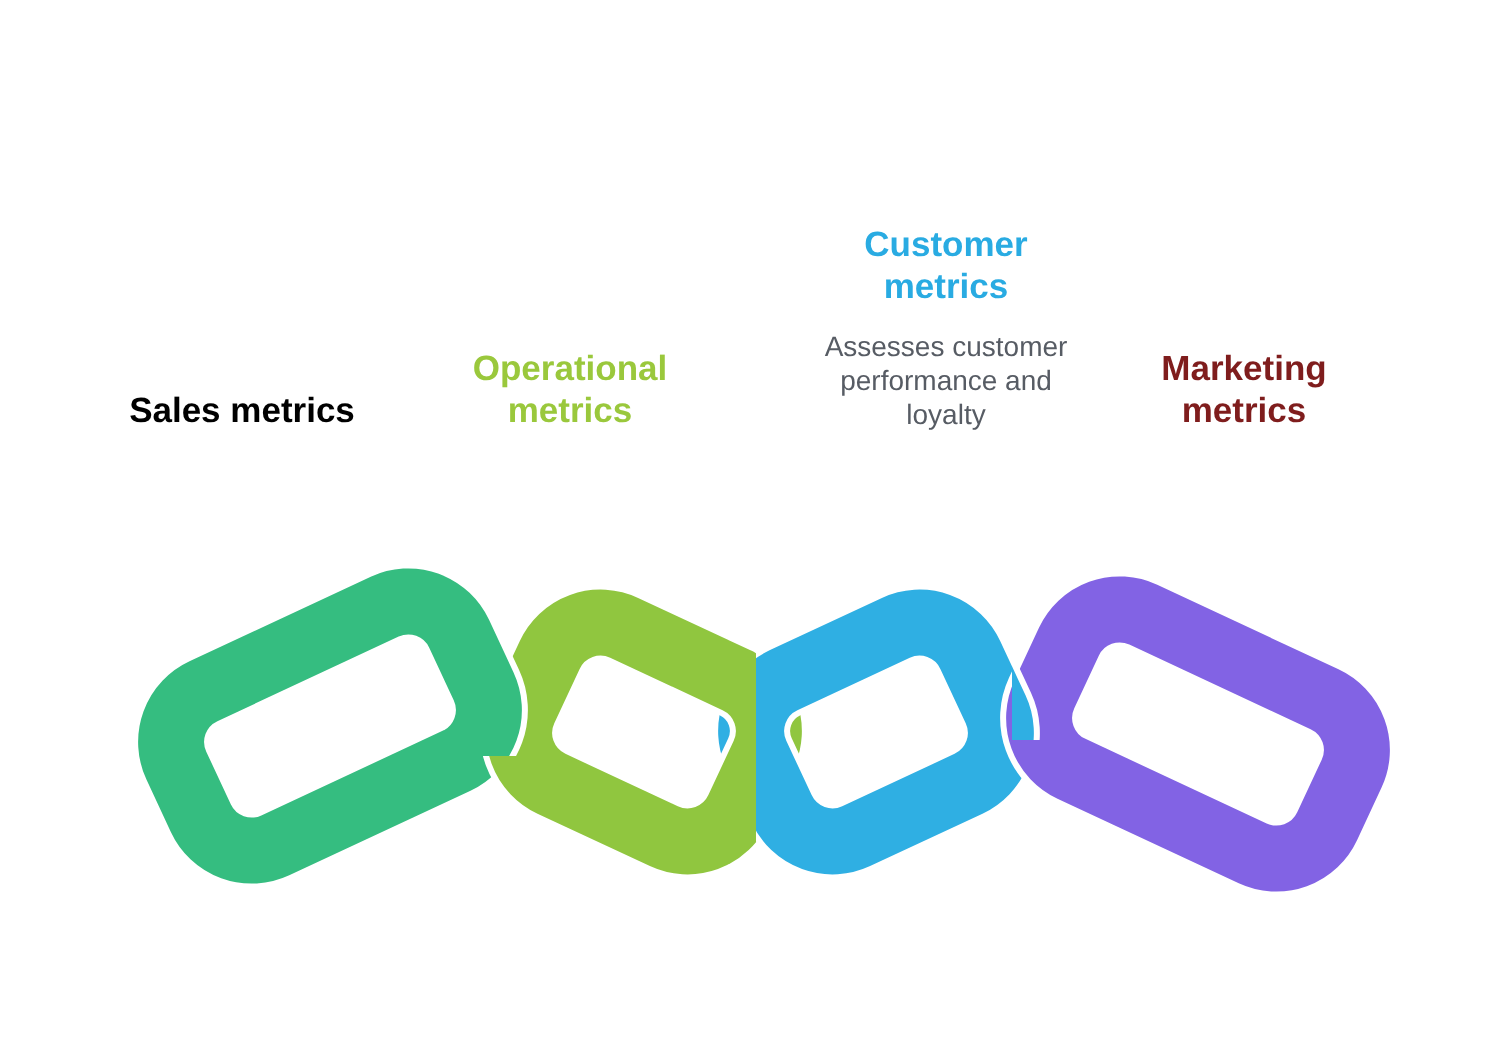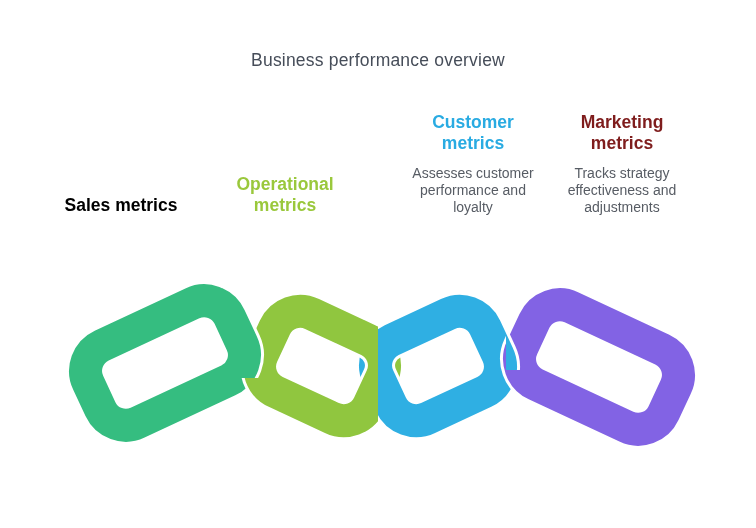--- a/index.html
+++ b/index.html
@@ -11,21 +11,20 @@
        justify-content:flex-end;align-items:center;text-align:center;}
   .col .heading{font-size:17.5px;font-weight:bold;line-height:21px;white-space:pre-line;margin-top:23px;}
   .col .body{font-size:14px;line-height:17px;white-space:pre-line;margin-top:11px;}
   .chain{position:absolute;left:0;top:0;}
 </style>
 </head>
 <body style="background: rgb(255, 255, 255);">
 
 <div class="canvas">
 
-  <div class="title" style="color: rgb(70, 77, 89);">Business performance overview</div>
 
   <div class="col" style="left:41px;width:160px;">
     <div class="heading" style="color: #000000;">Sales metrics</div>
   </div>
 
   <div class="col" style="left:205px;width:160px;">
     <div class="heading" style="color: rgb(154, 200, 60);">Operational
 metrics</div>
   </div>
 
@@ -33,23 +32,20 @@
     <div class="heading" style="color: rgb(41, 171, 226);">Customer
 metrics</div>
     <div class="body" style="color: rgb(87, 92, 100);">Assesses customer
 performance and
 loyalty</div>
   </div>
 
   <div class="col" style="left:542px;width:160px;">
     <div class="heading" style="color: #7f1d1d;">Marketing
 metrics</div>
-    <div class="body" style="color: rgb(87, 92, 100);">Tracks strategy
-effectiveness and
-adjustments</div>
   </div>
 
   <svg class="chain" width="756" height="528" viewBox="0 0 756 528" xmlns="http://www.w3.org/2000/svg">
       <defs>
         <g id="chainlink-0" transform="translate(165,363) rotate(-25)">
           <rect x="-78" y="-42.5" width="156" height="85" rx="28" ry="28" fill="none" stroke="#ffffff" stroke-width="39"></rect>
           <rect x="-78" y="-42.5" width="156" height="85" rx="28" ry="28" fill="none" stroke="#35bd80" stroke-width="33"></rect>
         </g>
         <g id="chainlink-1" transform="translate(322,366) rotate(25)">
           <rect x="-59" y="-43" width="118" height="86" rx="28" ry="28" fill="none" stroke="#ffffff" stroke-width="39"></rect>

